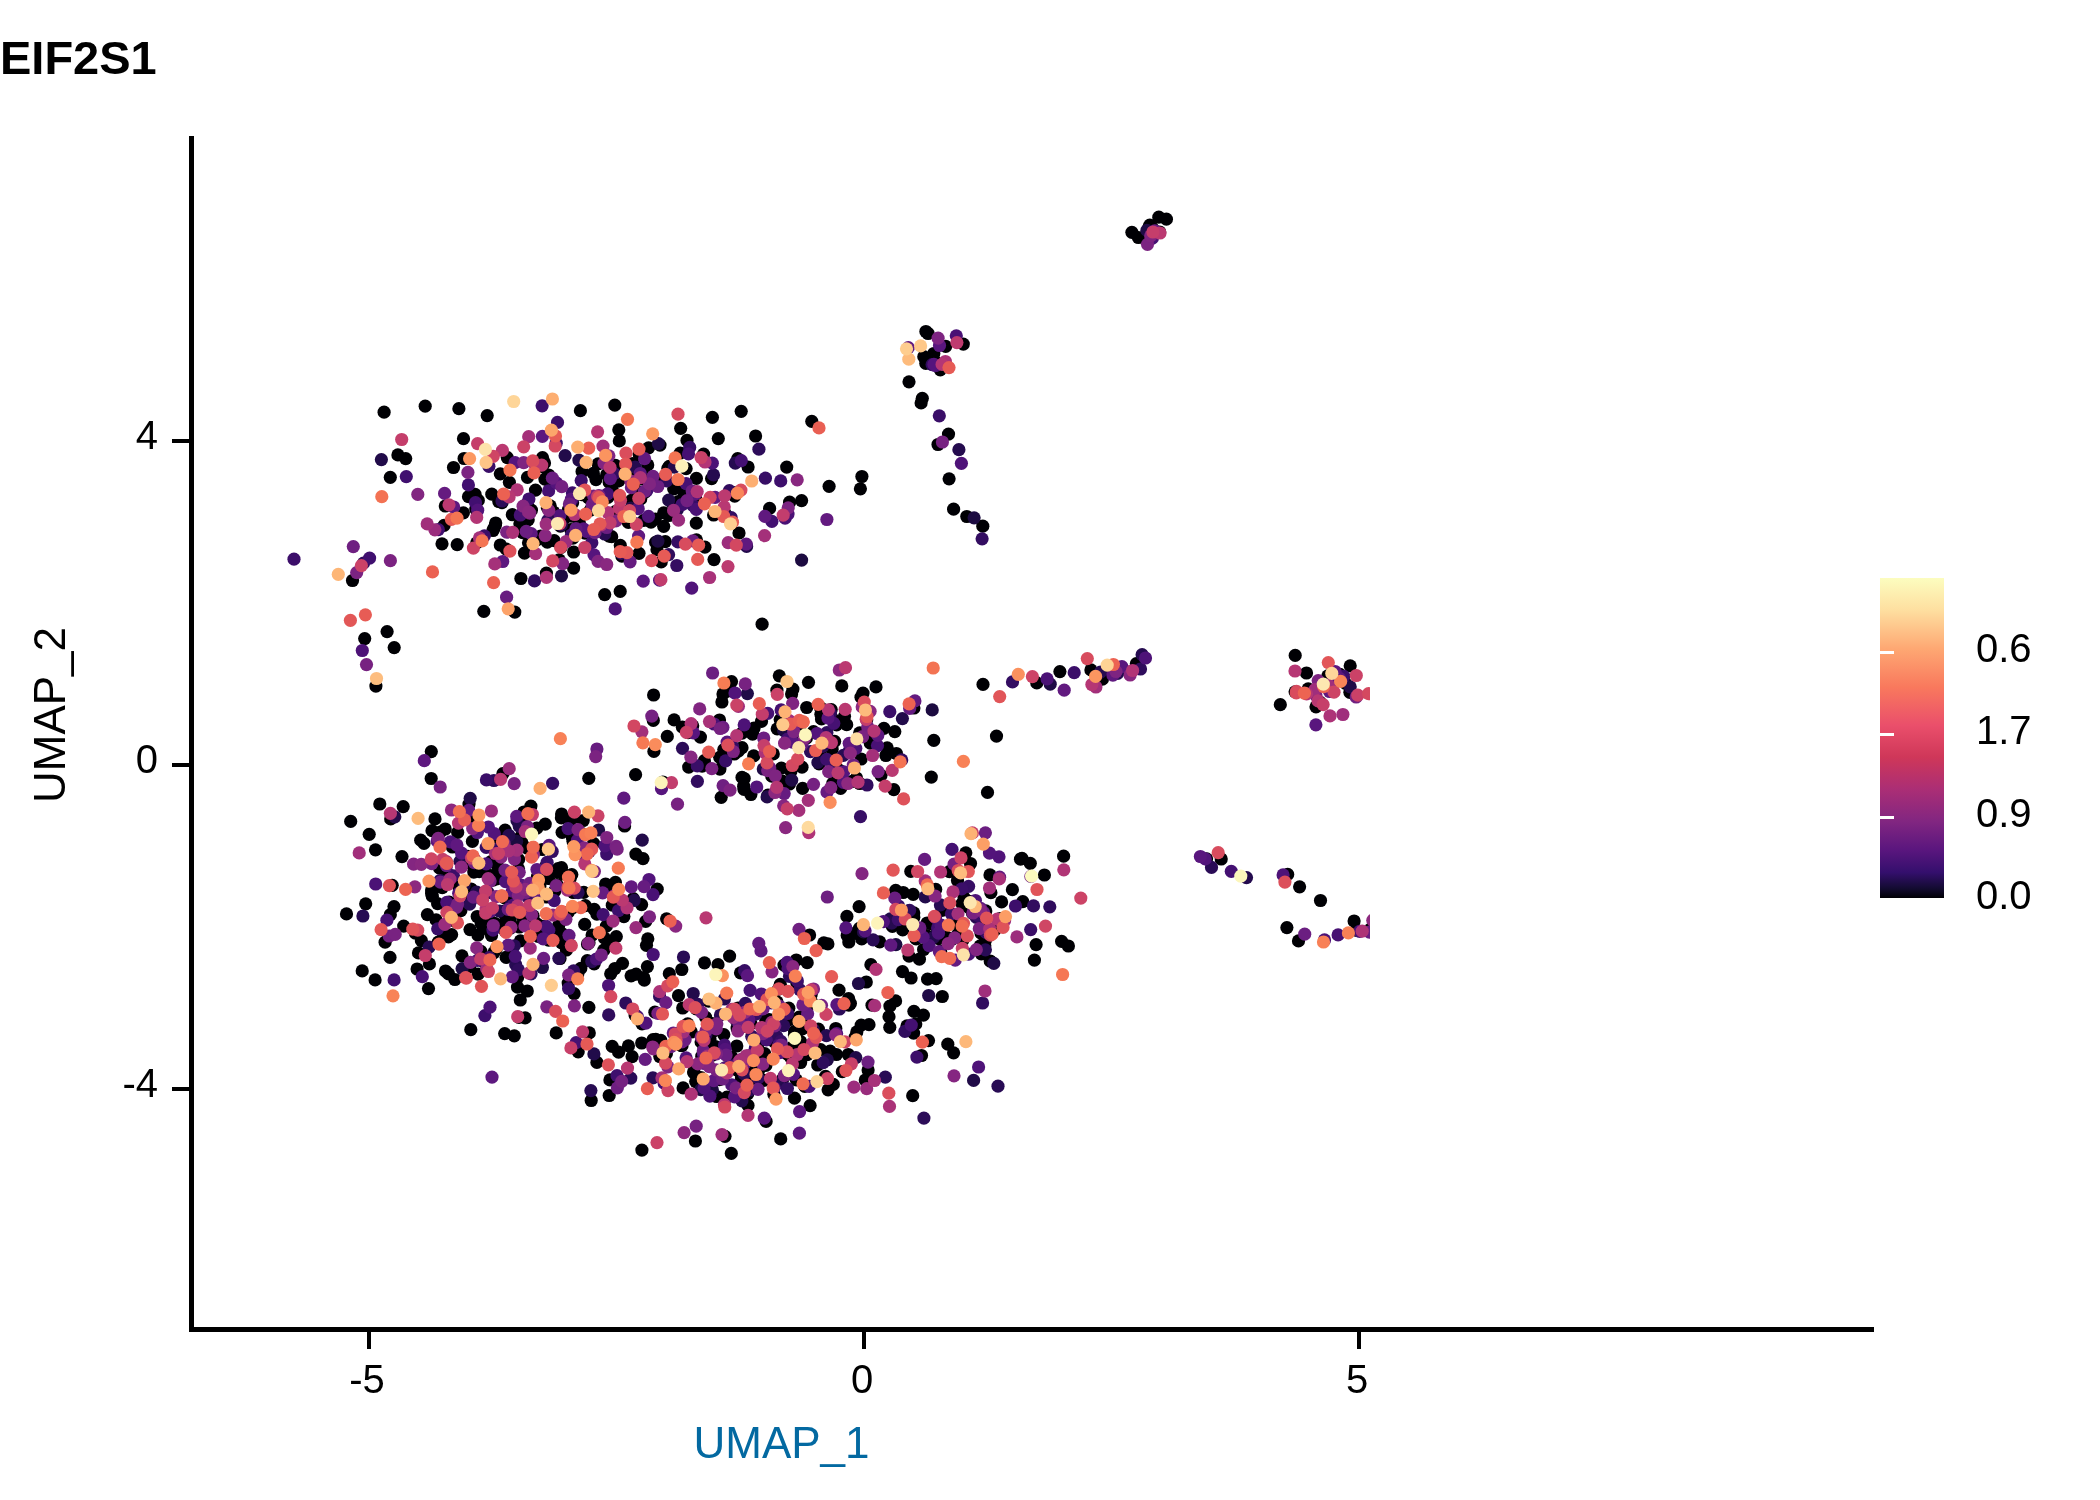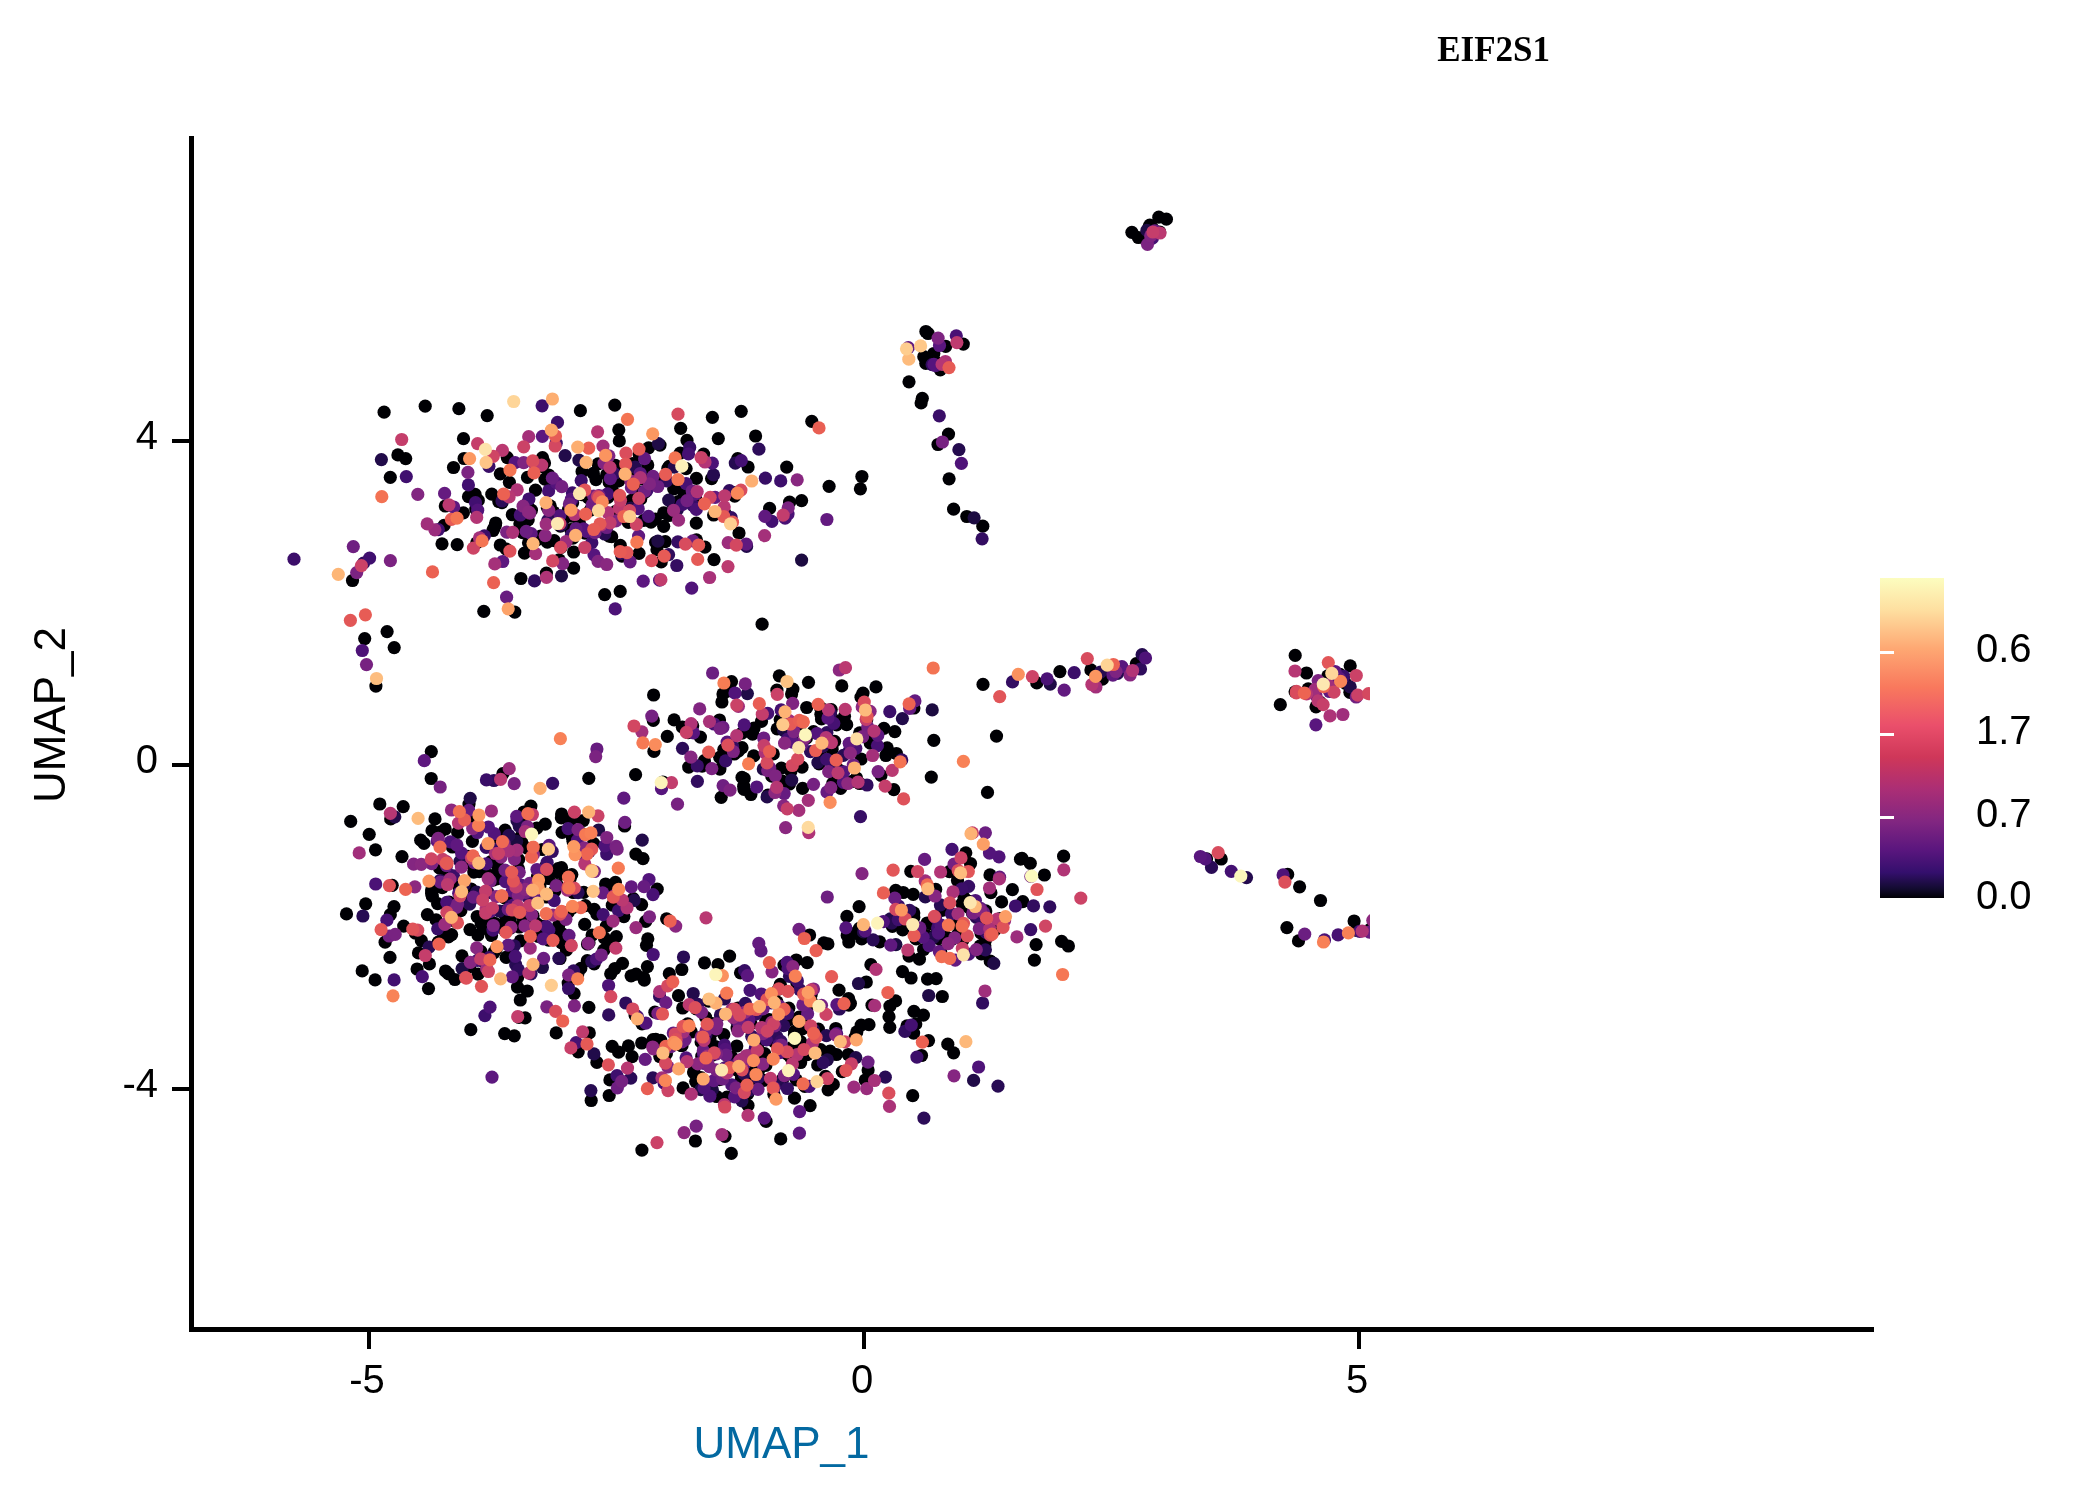--- a/index.html
+++ b/index.html
@@ -7,26 +7,25 @@
     width: 2100px; height: 1500px;
     background: #ffffff;
     font-family: "Liberation Sans", sans-serif;
     overflow: hidden;
   }
   #root { position: relative; width: 2100px; height: 1500px; }
 
   #plot-title {
     position: absolute;
     left: 0; top: 30px; width: 1550px;
-    text-align: right;
-    font-size: 35px;
+    text-align: left;
+    font-size: 47px;
     font-weight: bold;
     color: #000000;
     letter-spacing: 0px;
-    font-family: Liberation Serif, serif;
   }
 
   #panel {
     position: absolute;
     left: 193px; top: 136px;
     width: 1177px; height: 1192px;
   }
 
   #axis-y-line {
     position: absolute;
@@ -2198,20 +2197,20 @@
     <div id="legend-bar"></div>
     <div id="legend-ticks">
         <div class="legend-tick-left" style="top: 72.5773px;"></div>
         <div class="legend-tick-right" style="top: 72.5773px;"></div>
         <div class="legend-label" style="top: 72.5773px;">0.6</div>
         <div class="legend-tick-left" style="top: 155.052px;"></div>
         <div class="legend-tick-right" style="top: 155.052px;"></div>
         <div class="legend-label" style="top: 155.052px;">1.7</div>
         <div class="legend-tick-left" style="top: 237.526px;"></div>
         <div class="legend-tick-right" style="top: 237.526px;"></div>
-        <div class="legend-label" style="top: 237.526px;">0.7</div>
+        <div class="legend-label" style="top: 237.526px;">0.9</div>
         <div class="legend-tick-left" style="top: 320px;"></div>
         <div class="legend-tick-right" style="top: 320px;"></div>
         <div class="legend-label" style="top: 320px;">0.0</div>
       </div>
   </div>
 
 </div>
 
 </body></html>

